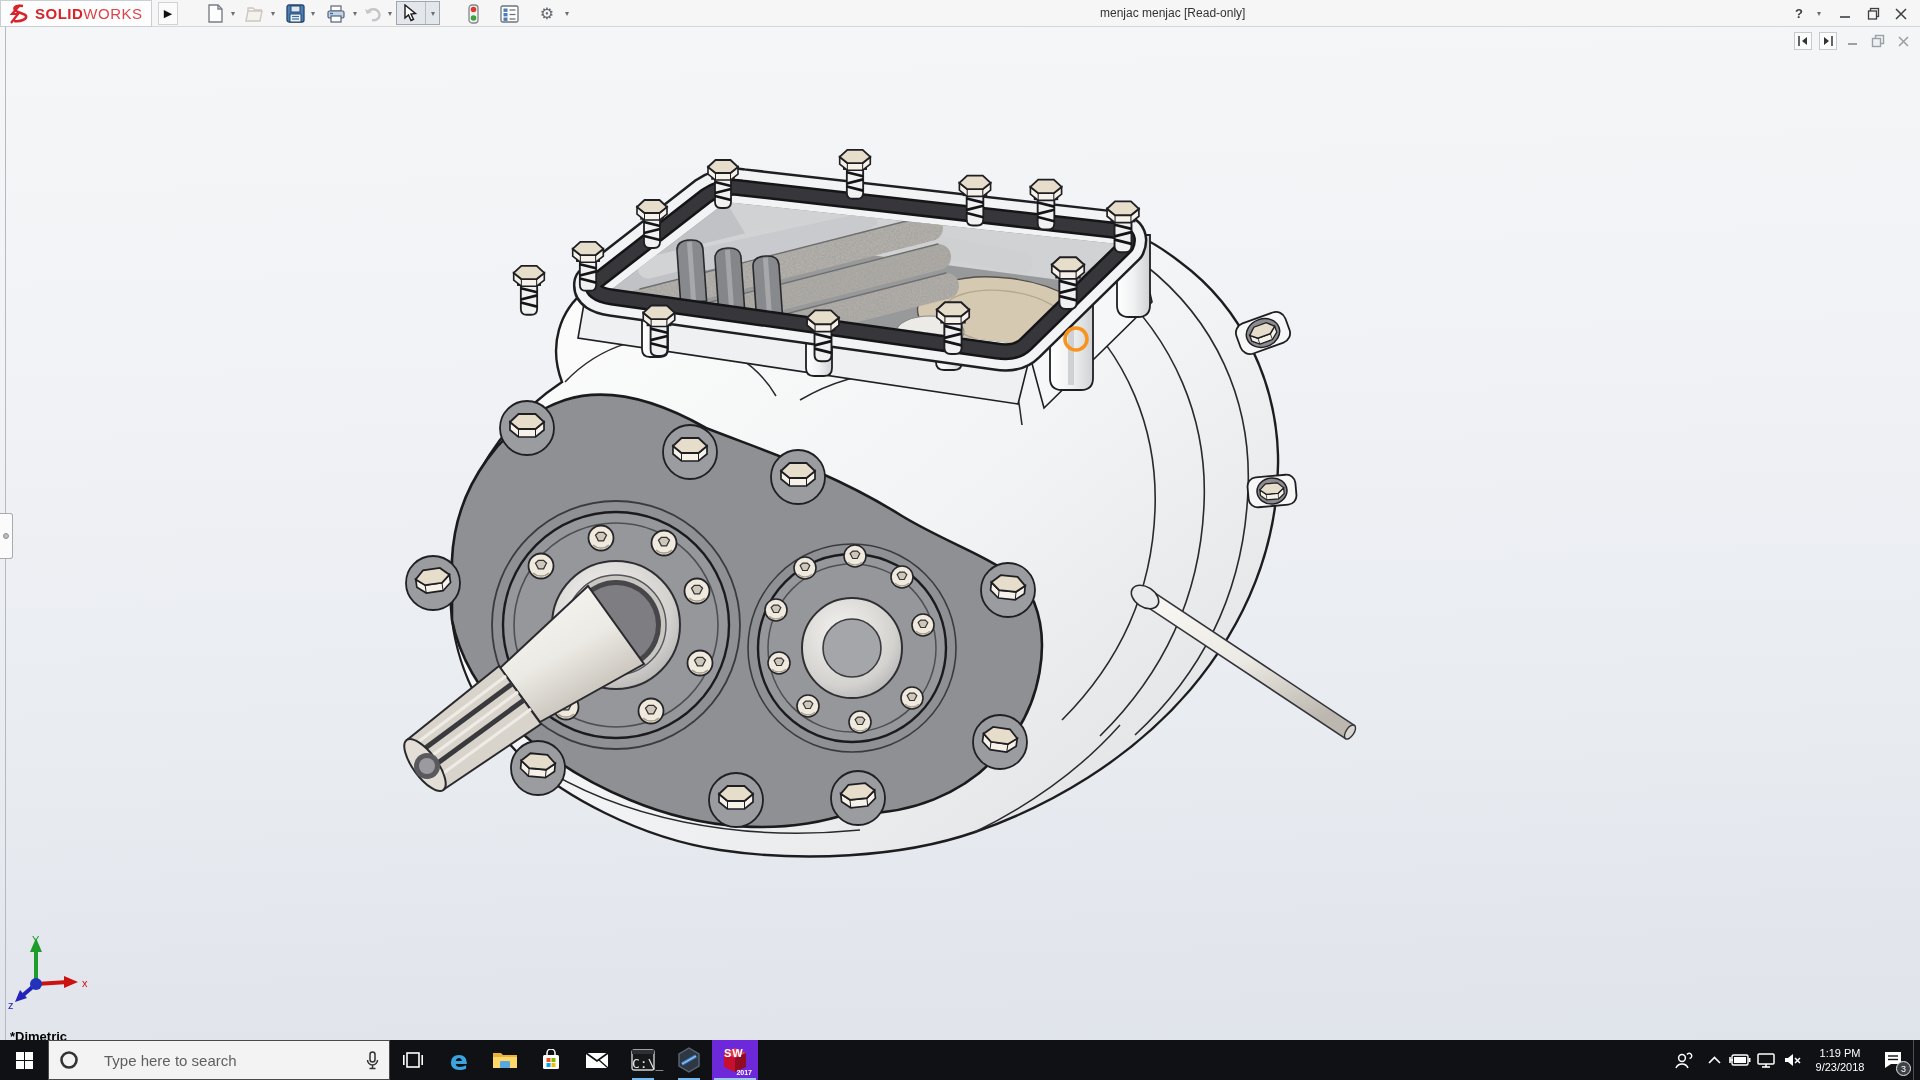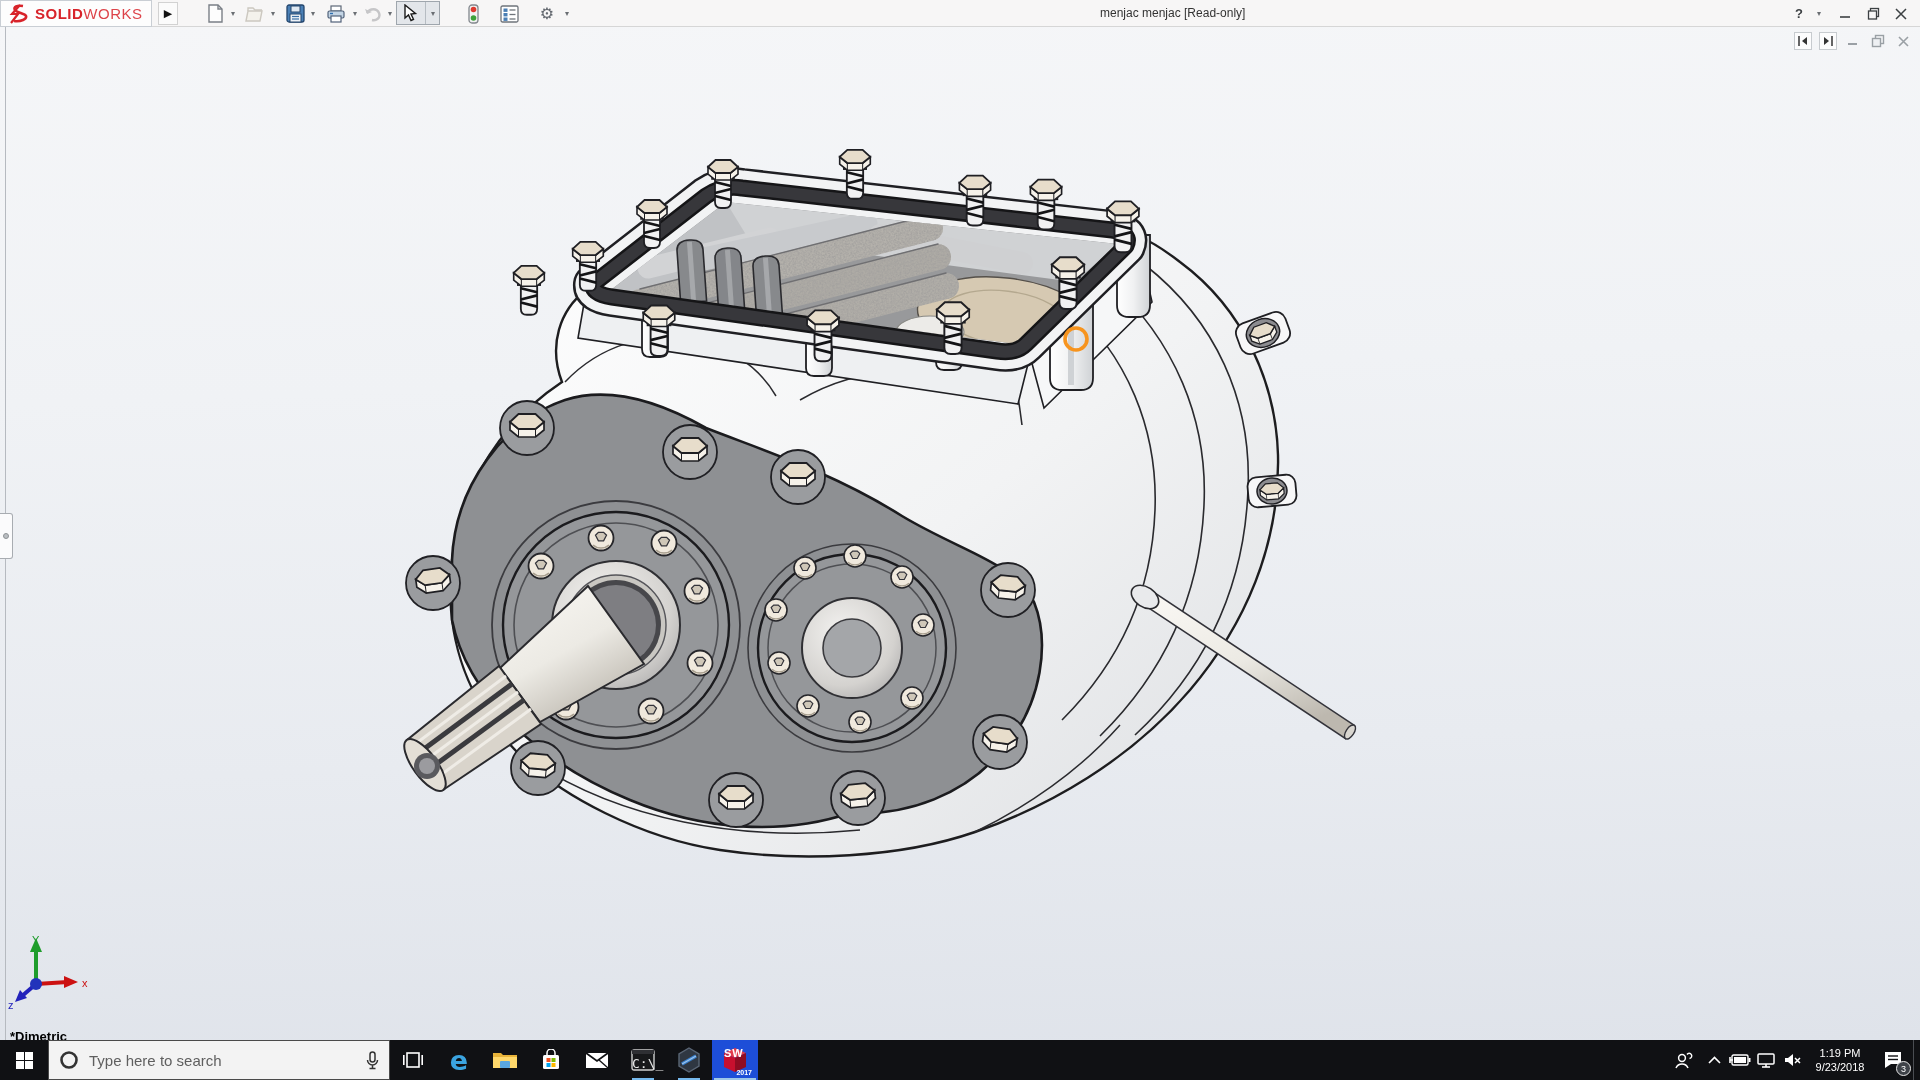--- a/index.html
+++ b/index.html
@@ -38,27 +38,27 @@
   .pane-btn { width:18px; height:18px; border:1px solid #c7cbcf; background:#fcfcfd;
               display:flex; align-items:center; justify-content:center; }
   .doc-glyph { width:18px; height:18px; display:flex; align-items:center; justify-content:center; color:#9aa0a5; }
   .model-svg { position:absolute; left:0; top:0; width:1920px; height:1013px; }
   .orient-label { position:absolute; left:10px; bottom:-4px; font-size:13px; font-weight:bold; color:#000; }
   .triad { position:absolute; left:6px; bottom:30px; }
 
   
   .taskbar { position:absolute; left:0; bottom:0; width:1920px; height:40px; background:#101114; display:flex; align-items:stretch; }
   .start-btn { width:48px; height:40px; display:flex; align-items:center; justify-content:center; }
-  .search-box { width:342px; height:40px; background:#f3f3f3; border:1px solid #4a4a4a; display:flex; align-items:center; padding:0 10px; gap:10px; }
+  .search-box { width:342px; height:40px; background:#f3f3f3; border:1px solid #4a4a4a; display:flex; align-items:center; padding:0 10px; gap:25px; }
   .search-box input { flex:1; border:none; outline:none; background:transparent; font-size:15px; color:#444;
                       font-family:"Liberation Sans",sans-serif; }
   .search-box input::placeholder { color:#5f5f5f; opacity:1; }
   .tb-icons { display:flex; align-items:stretch; }
   .tb-btn { position:relative; width:46px; height:40px; display:flex; align-items:center; justify-content:center; }
-  .tb-btn.active { background:#1d4ed8;text-align:center; }
+  .tb-btn.active { background:#6d28d9;text-align:center; }
   .runline { position:absolute; bottom:0; left:12px; right:12px; height:2px; background:#76b9ed; }
   .runline.wide { left:2px; right:2px; background:#9ec7e8; }
   .tray { position:absolute; right:0; top:0; height:40px; display:flex; align-items:center; }
   .tray-item { height:40px; display:flex; align-items:center; justify-content:center; }
   .clock { width:66px; text-align:center; color:#fff; font-size:11px; line-height:14px; }
   .show-desktop { width:7px; height:40px; border-left:1px solid #4a4d52; }
   .badge { position:absolute; right:2px; bottom:4px; width:15px; height:15px; border-radius:50%;
            background:#3e4248; border:1px solid #e8e8e8; color:#fff; font-size:9px;
            display:flex; align-items:center; justify-content:center; }
   .sw-tile { position:relative; width:30px; height:30px; }

